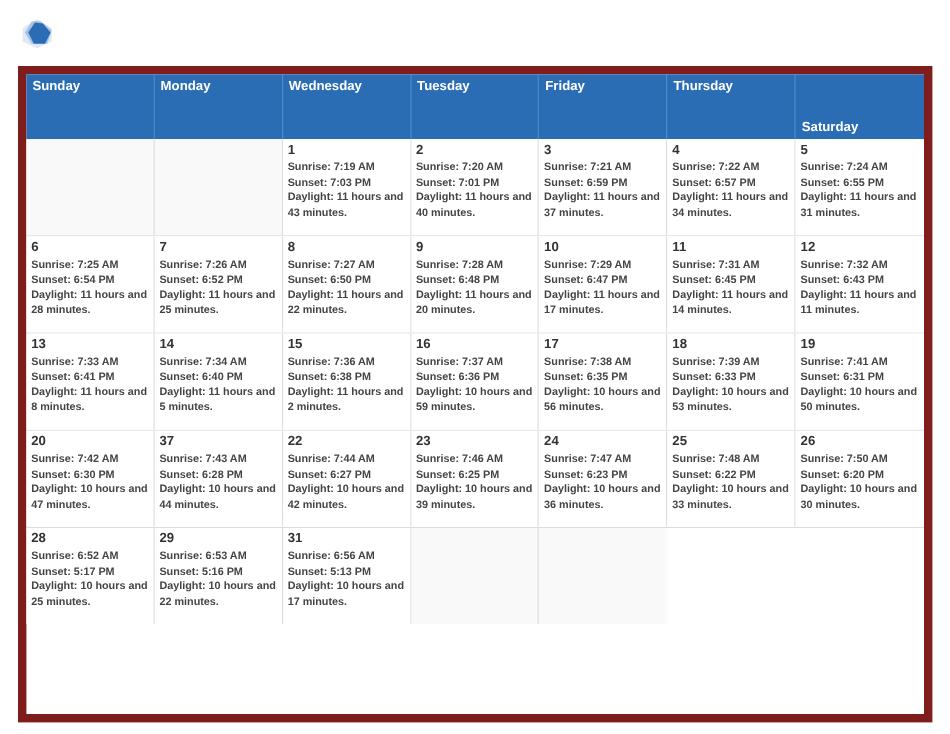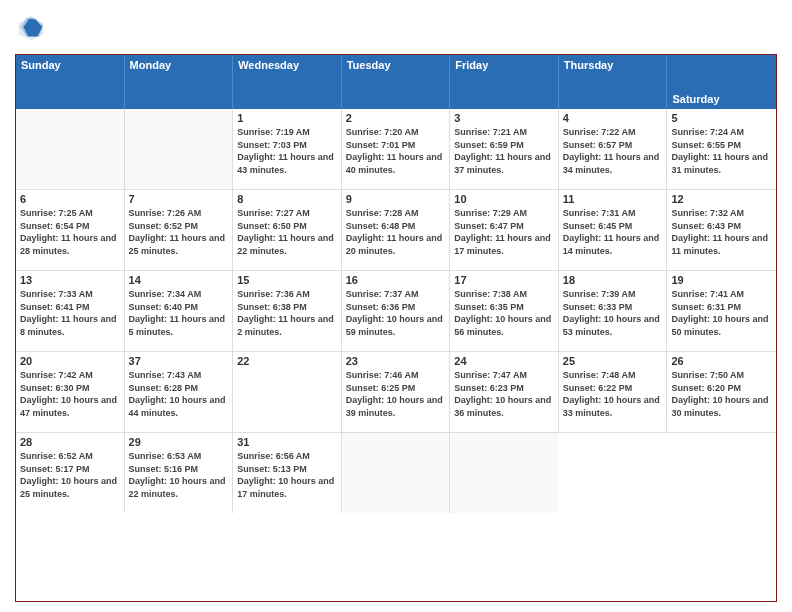--- a/index.html
+++ b/index.html
@@ -49,21 +49,21 @@
       font-size: 32px;
       font-weight: 300;
       color: #333;
     }
     .location {
       font-size: 14px;
       color: #555;
     }
     .calendar {
       flex: 1;
-      border: 1px solid #7f1d1d;
+      border: 7px solid #7f1d1d;
     }
     .cal-header {
       display: grid;
       grid-template-columns: repeat(7, 1fr);
       background: #2a6db5;
     }
     .cal-header-cell {
       color: #fff;
       font-size: 11px;
       font-weight: bold;
@@ -238,20 +238,21 @@
           <div class="cal-cell">
             <div class="day-num">20</div>
             <div class="day-info">Sunrise: 7:42 AM<br>Sunset: 6:30 PM<br>Daylight: 10 hours and 47 minutes.</div>
           </div>
           <div class="cal-cell">
             <div class="day-num">37</div>
             <div class="day-info">Sunrise: 7:43 AM<br>Sunset: 6:28 PM<br>Daylight: 10 hours and 44 minutes.</div>
           </div>
           <div class="cal-cell">
             <div class="day-num">22</div>
+            <div class="day-info">Sunrise: 7:44 AM<br>Sunset: 6:27 PM<br>Daylight: 10 hours and 42 minutes.</div>
           </div>
           <div class="cal-cell">
             <div class="day-num">23</div>
             <div class="day-info">Sunrise: 7:46 AM<br>Sunset: 6:25 PM<br>Daylight: 10 hours and 39 minutes.</div>
           </div>
           <div class="cal-cell">
             <div class="day-num">24</div>
             <div class="day-info">Sunrise: 7:47 AM<br>Sunset: 6:23 PM<br>Daylight: 10 hours and 36 minutes.</div>
           </div>
           <div class="cal-cell">

